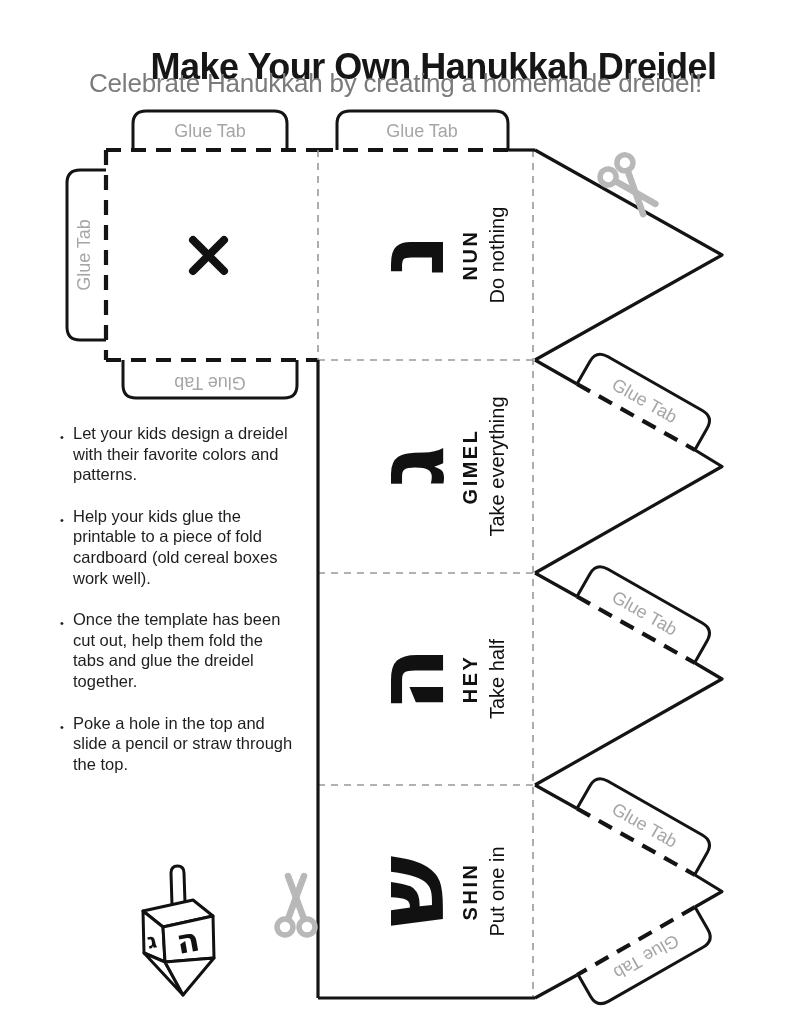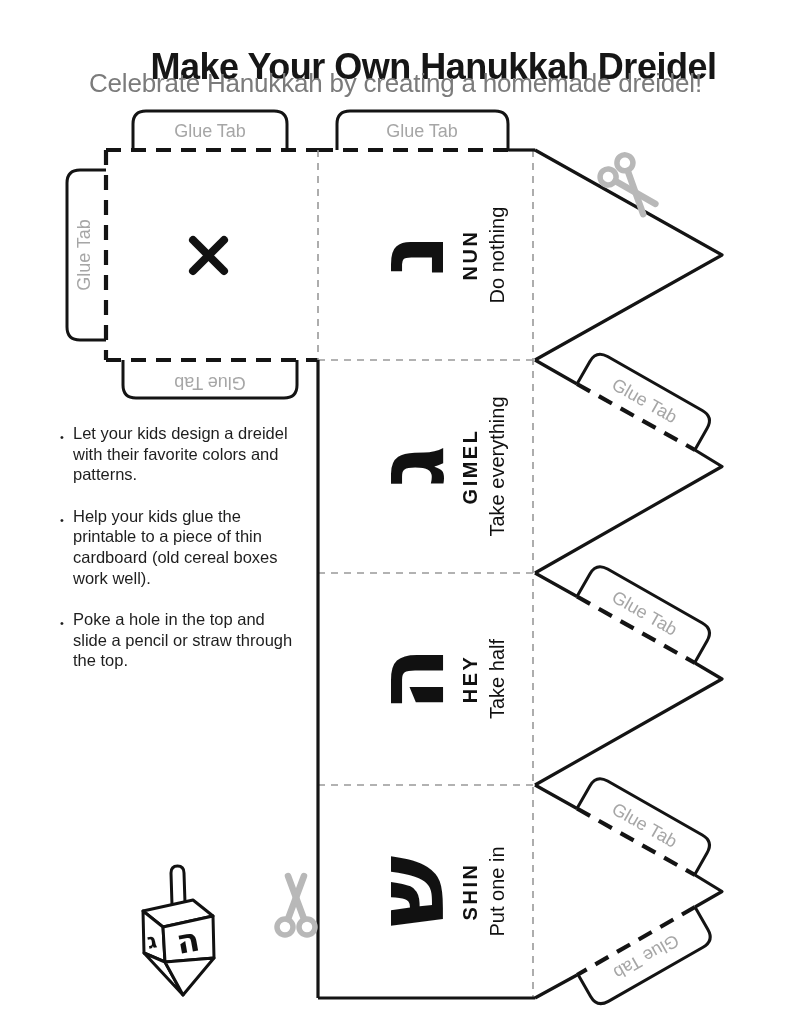--- a/index.html
+++ b/index.html
@@ -28,23 +28,27 @@
 <div class="page">
 
   <h1 class="title">Make Your Own Hanukkah Dreidel</h1>
   <div class="subtitle">Celebrate Hanukkah by creating a homemade dreidel!</div>
 
   <ul class="instructions">
     <li>Let your kids design a dreidel
 with their favorite colors and
 patterns.</li>
     <li>Help your kids glue the
-printable to a piece of thin
+printable to a piece of fold
 cardboard (old cereal boxes
 work well).</li>
+    <li>Once the template has been
+cut out, help them fold the
+tabs and glue the dreidel
+together.</li>
     <li>Poke a hole in the top and
 slide  a pencil or straw through
 the top.</li>
   </ul>
 
   <svg width="791" height="1024" viewBox="0 0 791 1024" style="position:absolute;left:0;top:0;">
 
     <g stroke="#141414" stroke-width="4.2" stroke-dasharray="15 10" fill="none">
       <path d="M106 150 H318"></path>
       <path d="M106 150 V360"></path>

